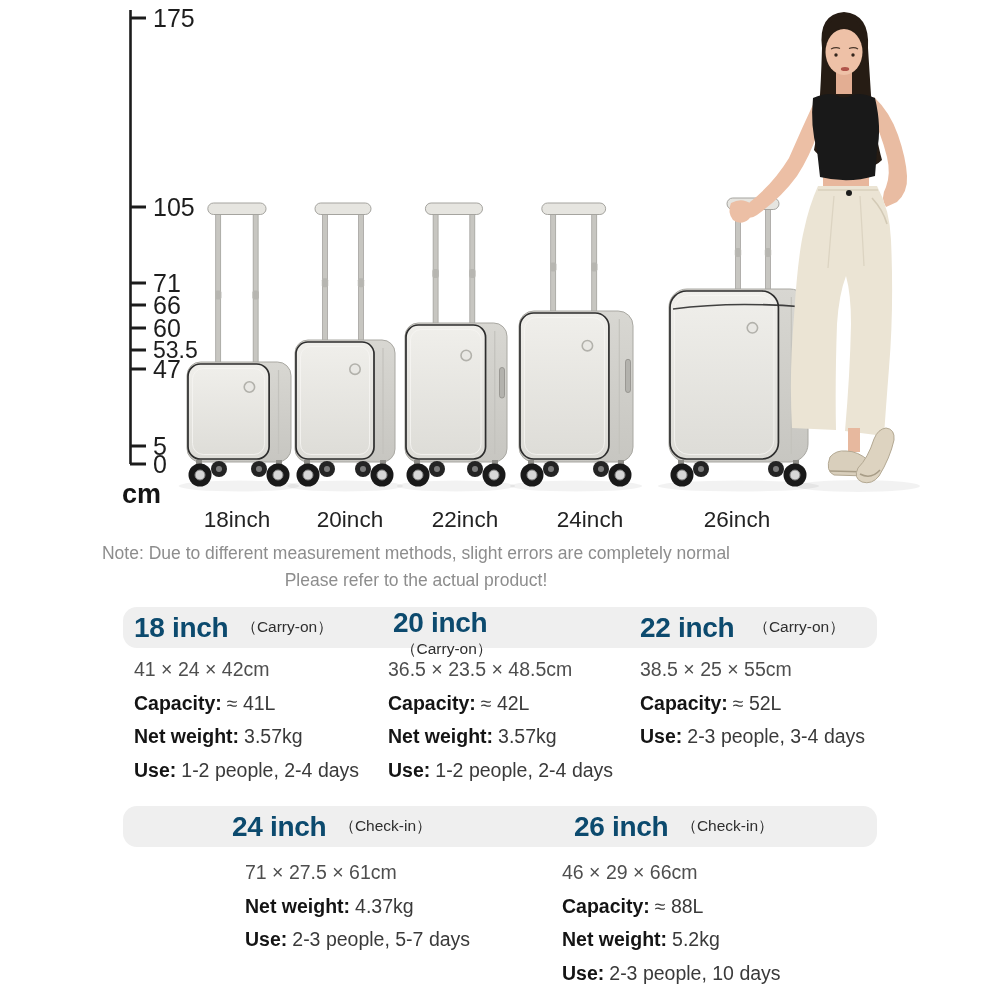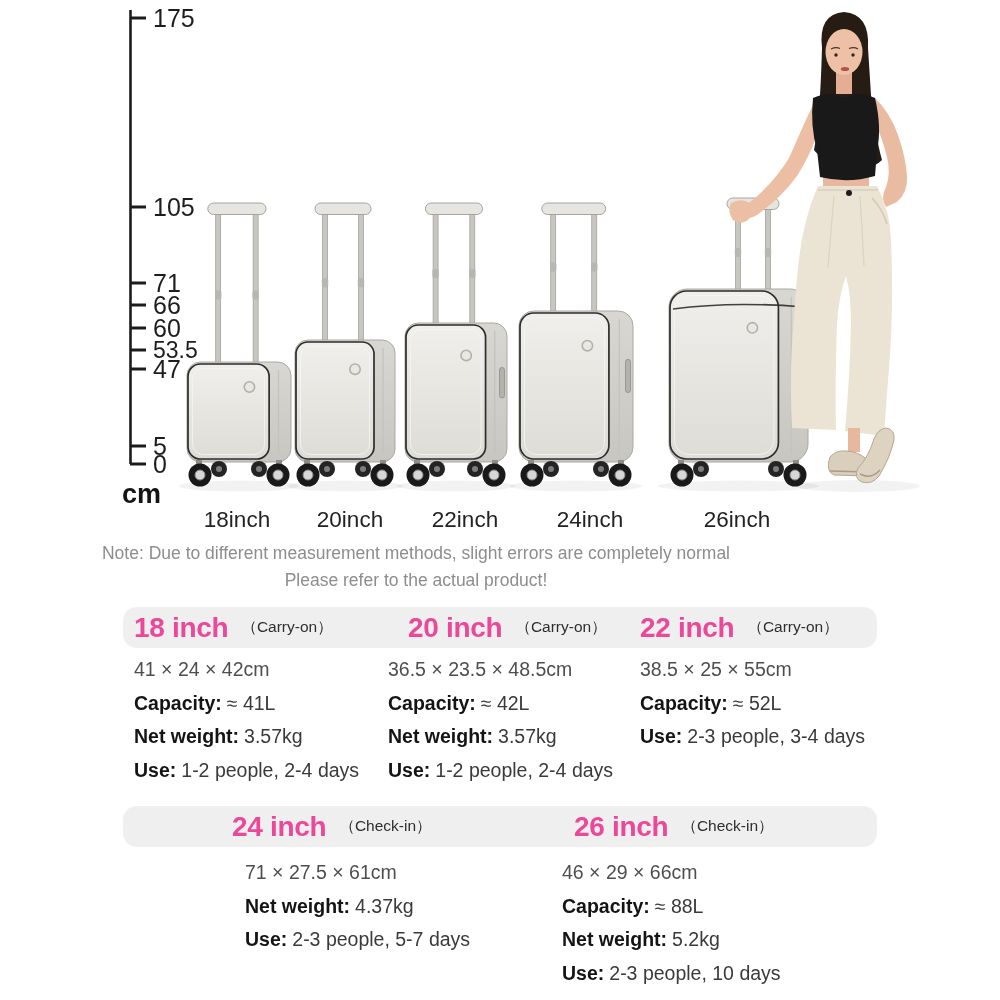--- a/index.html
+++ b/index.html
@@ -9,21 +9,21 @@
   .tick-label{font-size:25px;font-weight:500;fill:#1d1d1d;}
   .tick-label.small{font-size:23px;}
   .unit-label{font-size:27px;font-weight:600;fill:#151515;}
   .size-label{font-size:22.5px;fill:#222;}
   .note{position:absolute;left:8px;top:540px;width:816px;text-align:center;
         color:#8d8d8d;font-size:17.5px;line-height:26.5px;}
   .band{position:absolute;left:123px;width:754px;height:41px;background:#efefef;border-radius:14px;}
   .band1{top:607px;}
   .band2{top:806px;}
   .spec-head{position:absolute;height:41px;display:flex;align-items:center;}
-  .spec-head .sz{font-size:28px;font-weight:600;color:#ec4899;letter-spacing:-.3px;}
+  .spec-head .sz{font-size:28px;font-weight:600;color:#0c4a6e;letter-spacing:-.3px;}
   .spec-head .tp{font-size:15.5px;color:#2e2e2e;margin-left:13px;}
   .spec-body{position:absolute;font-size:19.5px;line-height:33.6px;color:#3a3a3a;white-space:nowrap;}
   .spec-body .dims{color:#4e4e4e;}
   .spec-body b{color:#141414;font-weight:700;}
   .spec-body .val{margin-left:5px;margin-top:24px;}
 </style>
 </head>
 <body>
 
 <div class="stage">
@@ -242,25 +242,25 @@
   <div class="note">
     <div>Note: Due to different measurement methods, slight errors are completely normal</div>
     <div>Please refer to the actual product!</div>
   </div>
 
   <div class="band band1"></div>
   <div class="spec-head" style="left:134px;top:607px;">
     <span class="sz">18 inch</span>
     <span class="tp">（Carry-on）</span>
   </div>
-  <div class="spec-head" style="left:408px;top:607px;">
+  <div class="spec-head" style="left:388px;top:607px;flex-direction:column;">
     <span class="sz">20 inch</span>
     <span class="tp">（Carry-on）</span>
   </div>
-  <div class="spec-head" style="left:640px;top:607px;">
+  <div class="spec-head" style="left:640px;top:607px;gap:6px;">
     <span class="sz">22 inch</span>
     <span class="tp">（Carry-on）</span>
   </div>
 
   <div class="spec-body" style="left:134px;top:653px;">
     <div class="dims">41 × 24 × 42cm</div>
     <div><b>Capacity:</b><span class="val">≈ 41L</span></div>
     <div><b>Net weight:</b><span class="val">3.57kg</span></div>
     <div><b>Use:</b><span class="val">1-2 people, 2-4 days</span></div>
   </div>

